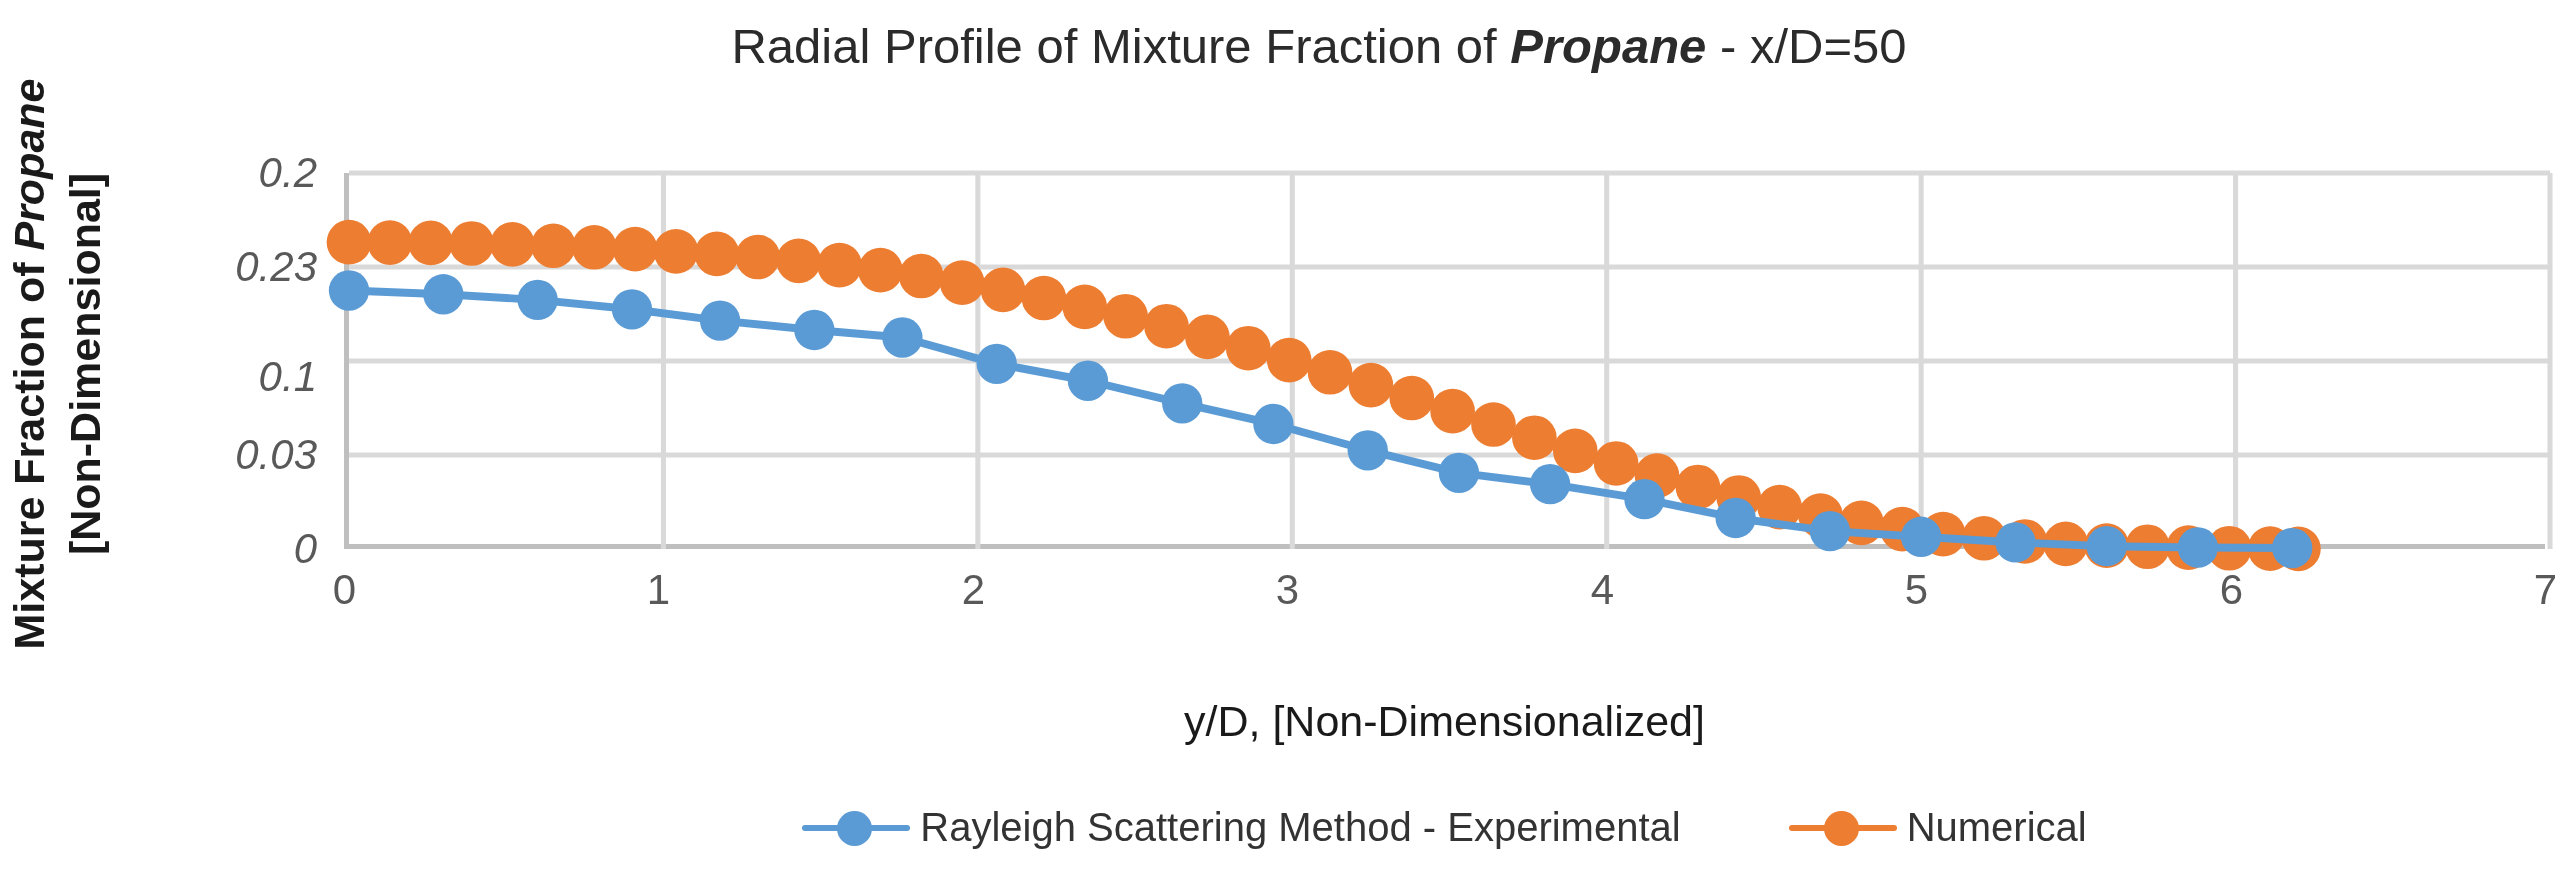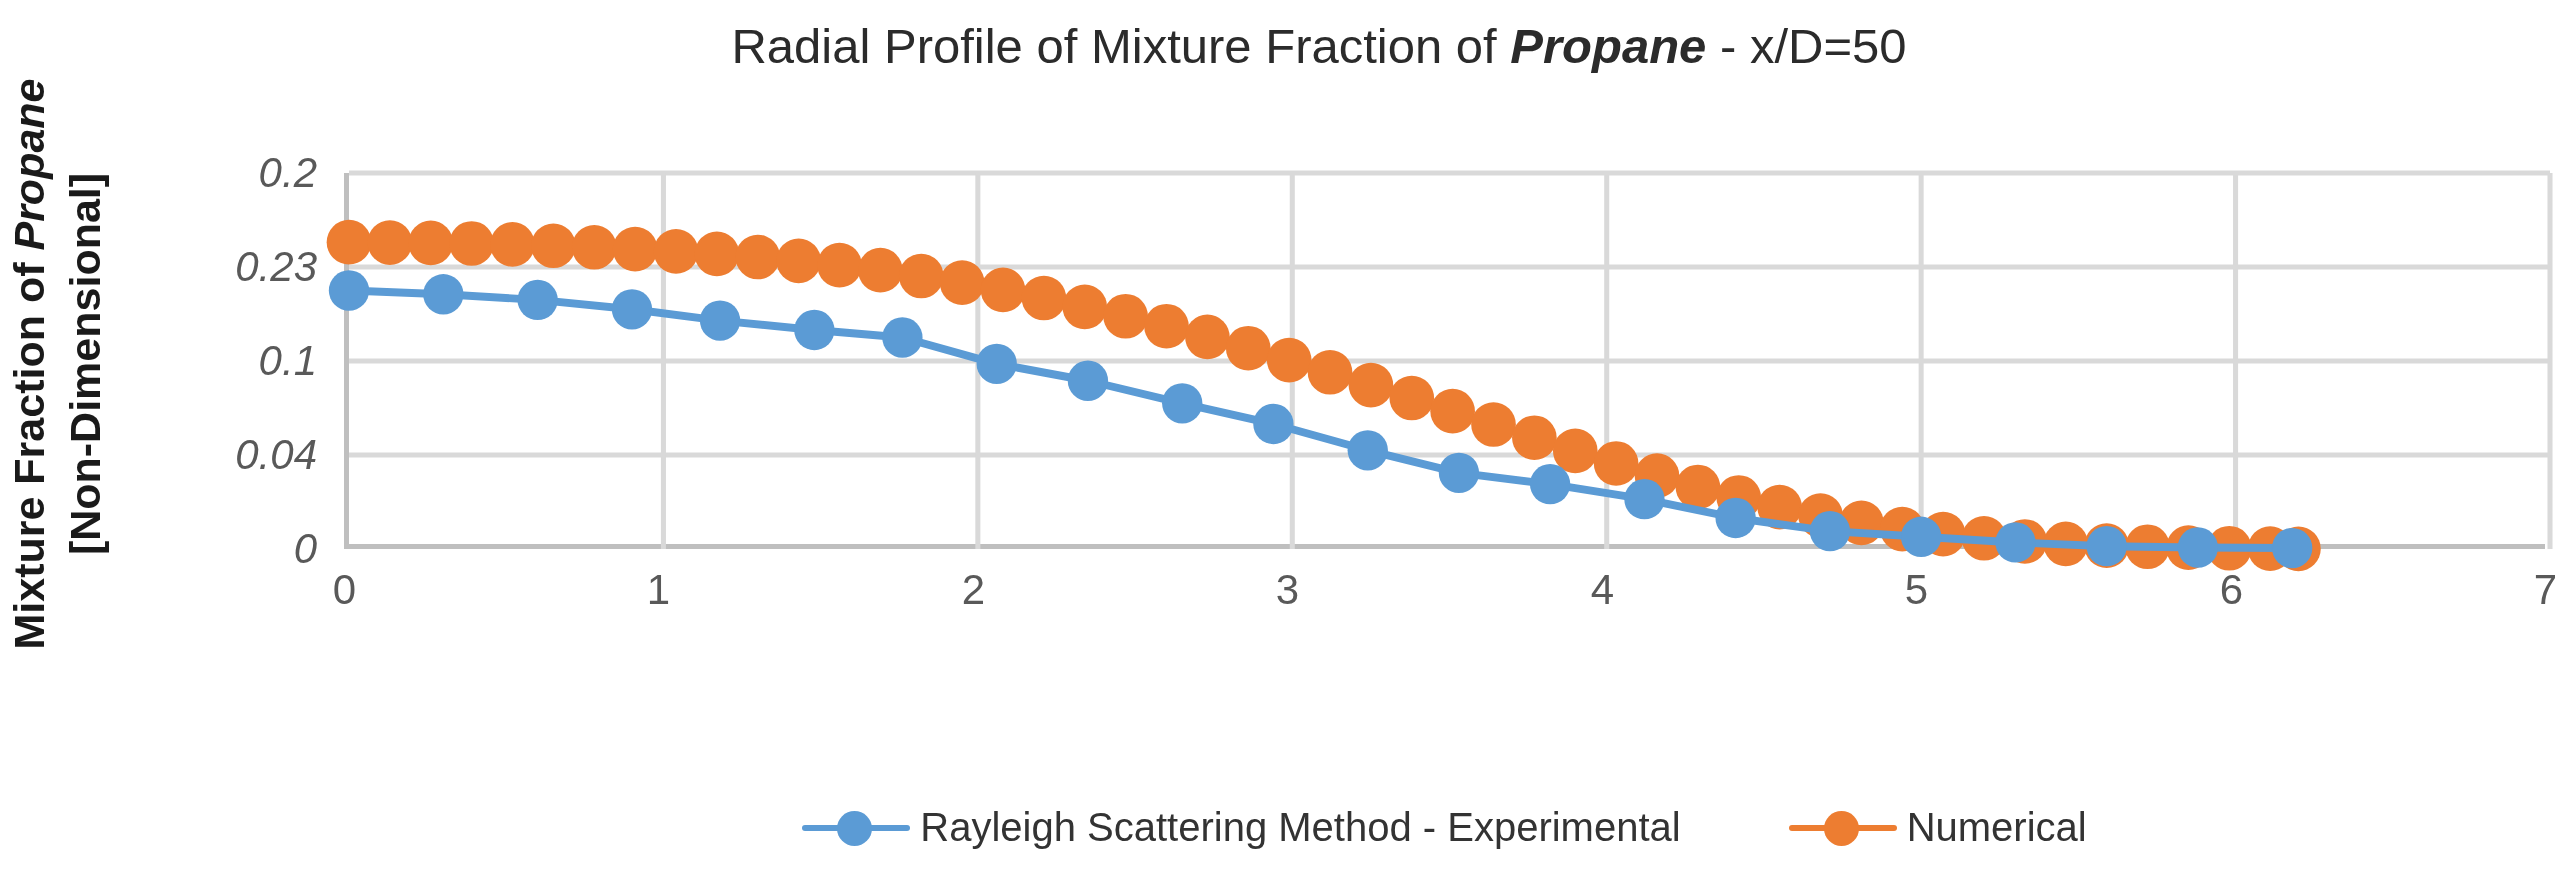--- a/index.html
+++ b/index.html
@@ -172,22 +172,22 @@
     <span>Radial Profile of Mixture Fraction of </span><span class="em">Propane</span><span> - x/D=50</span>
   </div>
 
   <div id="y-axis-title">
     <span class="line"><span>Mixture Fraction of </span><span class="em">Propane</span></span>
     <span class="line">[Non-Dimensional]</span>
   </div>
 
   <div class="y-tick" style="top:152px">0.2</div>
   <div class="y-tick" style="top:246px">0.23</div>
-  <div class="y-tick" style="top:340px">0.1</div>
-  <div class="y-tick" style="top:434px">0.04</div>
+  <div class="y-tick" style="top:356px">0.1</div>
+  <div class="y-tick" style="top:434px">0.03</div>
   <div class="y-tick" style="top:528px">0</div>
 
   <div class="x-tick" style="left:287px">0</div>
   <div class="x-tick" style="left:601px">1</div>
   <div class="x-tick" style="left:916px">2</div>
   <div class="x-tick" style="left:1230px">3</div>
   <div class="x-tick" style="left:1545px">4</div>
   <div class="x-tick" style="left:1859px">5</div>
   <div class="x-tick" style="left:2174px">6</div>
   <div class="x-tick" style="left:2488px">7</div>
@@ -282,20 +282,21 @@
             <circle cx="2182.14" cy="505.04" r="28" fill="#5B9BD5"></circle>
             <circle cx="2313.07" cy="512.87" r="28" fill="#5B9BD5"></circle>
             <circle cx="2439.64" cy="518.09" r="28" fill="#5B9BD5"></circle>
             <circle cx="2566.20" cy="519.91" r="28" fill="#5B9BD5"></circle>
             <circle cx="2697.13" cy="520.70" r="28" fill="#5B9BD5"></circle>
           </g>
         </g>
     </svg>
   </div>
 
+  <div id="x-axis-title">y/D, [Non-Dimensionalized]</div>
 
   <div id="legend">
     <div class="legend-entry">
       <span class="legend-marker">
         <span class="lm-line" id="lm-line-0" style="background: rgb(91, 155, 213);"></span>
         <span class="lm-dot" id="lm-dot-0" style="background: rgb(91, 155, 213);"></span>
       </span>
       <span class="legend-label">Rayleigh Scattering Method - Experimental</span>
     </div>
     <div class="legend-entry">

